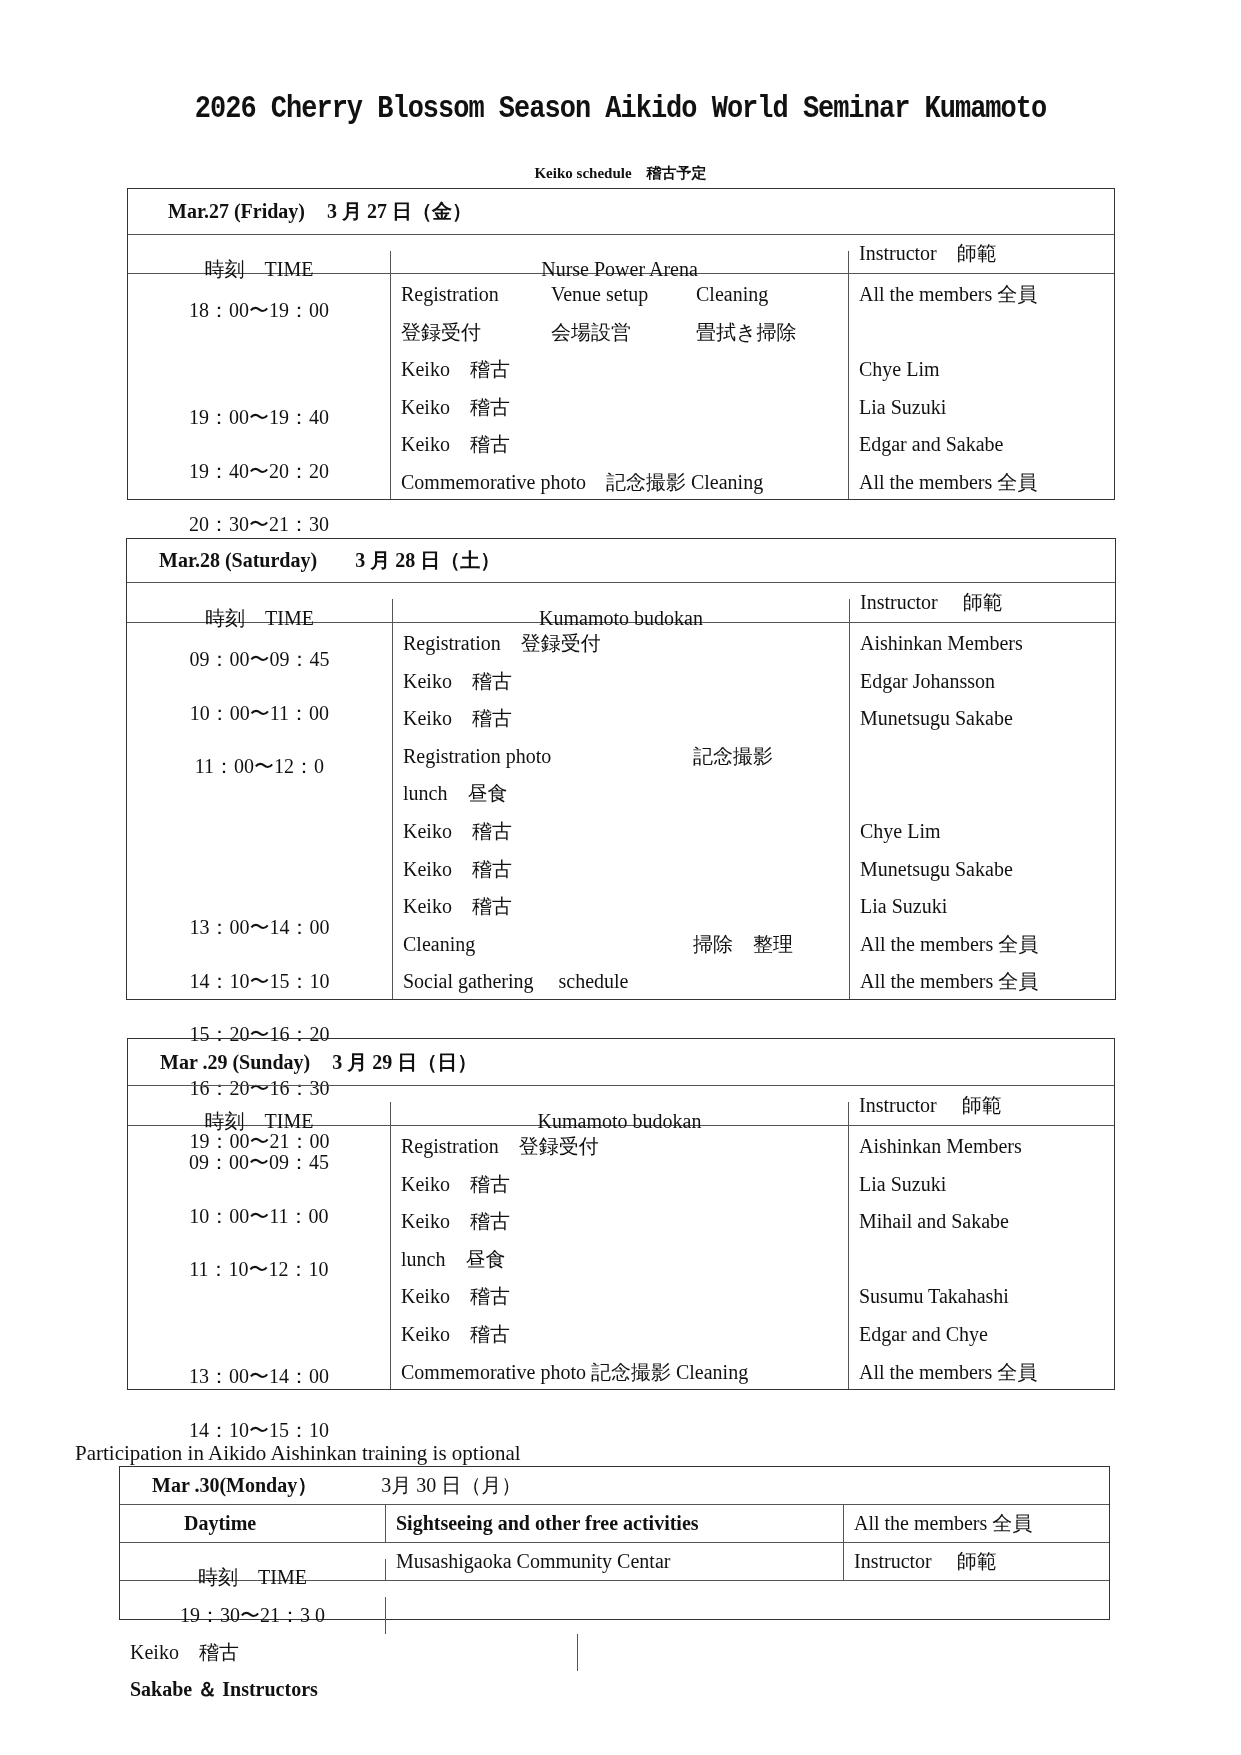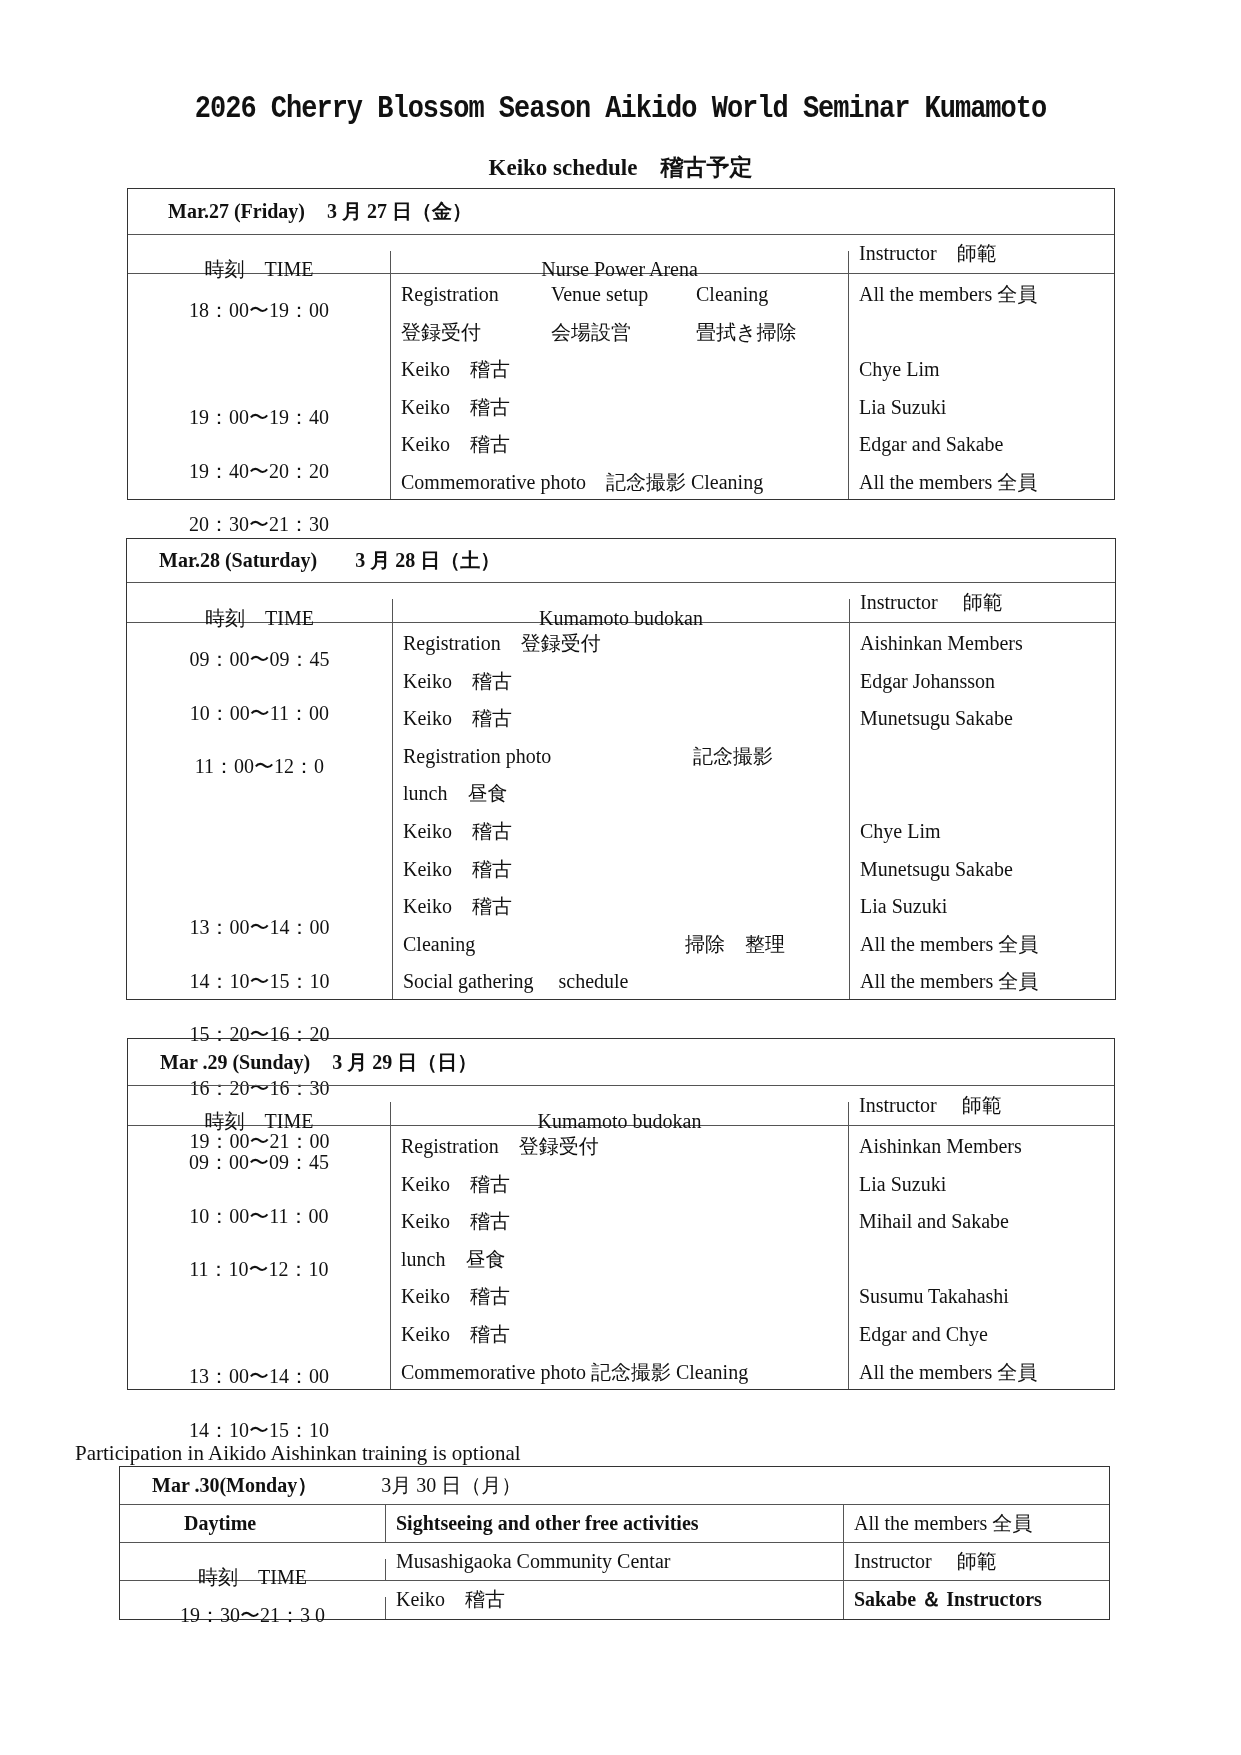--- a/index.html
+++ b/index.html
@@ -1,22 +1,22 @@
 <!DOCTYPE html>
 <html><head>
 <meta charset="utf-8">
 <style>
   html, body { margin:0; padding:0; background:#ffffff; }
   body { width:1241px; height:1755px; position:relative; overflow:hidden;
          font-family:"Liberation Serif","DejaVu Serif",serif; color:#111; }
   .title { position:absolute; left:0; width:1241px; top:94px; text-align:center;
            font-family:"Liberation Mono","DejaVu Sans Mono",monospace; font-weight:bold;
            font-size:27px; letter-spacing:-1px; transform:scaleY(1.15); }
-  .subtitle { position:absolute; left:0; width:1241px; top:152px; text-align:center;
-              font-size:23px; font-weight:bold; }
+  .subtitle { position:absolute; left:0; width:1241px; top:164px; text-align:center;
+              font-size:15px; font-weight:bold; }
   .note { position:absolute; left:75px; top:1441px; font-size:21px; }
 
   .tbl { position:absolute; border:1.5px solid #333; box-sizing:border-box; }
   .tbl .daterow { border-bottom:1.5px solid #555; box-sizing:border-box;
                   font-weight:bold; font-size:20px; display:flex; align-items:center; }
   .tbl .row { display:flex; box-sizing:border-box; }
   .tbl .hdr { border-bottom:1.5px solid #555; }
   .cell { box-sizing:border-box; font-size:20px; }
   .c1 { border-right:1.5px solid #555; }
   .c2 { border-right:1.5px solid #555; }
@@ -94,21 +94,21 @@
       </div>
       <div class="cell c2" style="width:457px; padding-left:10px; padding-top:2px;">
         <div class="line" style="position:relative;"><span class="sp" style="position:absolute; left:0px;">Registration　登録受付</span></div>
         <div class="line" style="position:relative;"><span class="sp" style="position:absolute; left:0px;">Keiko　稽古</span></div>
         <div class="line" style="position:relative;"><span class="sp" style="position:absolute; left:0px;">Keiko　稽古</span></div>
         <div class="line" style="position:relative;"><span class="sp" style="position:absolute; left:0px;">Registration photo</span><span class="sp" style="position:absolute; left:290px;">記念撮影</span></div>
         <div class="line" style="position:relative;"><span class="sp" style="position:absolute; left:0px;">lunch　昼食</span></div>
         <div class="line" style="position:relative;"><span class="sp" style="position:absolute; left:0px;">Keiko　稽古</span></div>
         <div class="line" style="position:relative;"><span class="sp" style="position:absolute; left:0px;">Keiko　稽古</span></div>
         <div class="line" style="position:relative;"><span class="sp" style="position:absolute; left:0px;">Keiko　稽古</span></div>
-        <div class="line" style="position:relative;"><span class="sp" style="position:absolute; left:0px;">Cleaning</span><span class="sp" style="position:absolute; left:282px;">掃除　整理</span></div>
+        <div class="line" style="position:relative;"><span class="sp" style="position:absolute; left:0px;">Cleaning</span><span class="sp" style="position:absolute; left:290px;">掃除　整理</span></div>
         <div class="line" style="position:relative;"><span class="sp" style="position:absolute; left:0px;">Social gathering　 schedule</span></div>
       </div>
       <div class="cell" style="flex:1; padding-left:10px; padding-top:2px;">
         <div class="line">Aishinkan Members</div>
         <div class="line">Edgar Johansson</div>
         <div class="line">Munetsugu Sakabe</div>
         <div class="line"></div>
         <div class="line"></div>
         <div class="line">Chye Lim</div>
         <div class="line">Munetsugu Sakabe</div>
@@ -170,18 +170,18 @@
   <div class="row hdr" style="height:38px;">
     <div class="cell c1 bold" style="width:266px; padding-left:64px; line-height:37px;">Daytime</div>
     <div class="cell c2 bold" style="width:458px; padding-left:10px; line-height:37px;">Sightseeing and other free activities</div>
     <div class="cell" style="flex:1; padding-left:10px; line-height:37px;">All the members 全員</div>
   </div>
   <div class="row hdr" style="height:38px;">
     <div class="cell c1 center" style="width:266px; line-height:37px;">時刻　TIME</div>
     <div class="cell c2" style="width:458px; padding-left:10px; line-height:37px;">Musashigaoka Community Centar</div>
     <div class="cell" style="flex:1; padding-left:10px; line-height:37px;">Instructor　 師範</div>
   </div>
-  <div class="row" style="height:38px;">
+  <div class="row" style="height:38px;flex-direction:column;">
     <div class="cell c1 center" style="width:266px; line-height:37px;">19：30〜21：3 0</div>
     <div class="cell c2" style="width:458px; padding-left:10px; line-height:37px;">Keiko　稽古</div>
     <div class="cell bold" style="flex:1; padding-left:10px; line-height:37px;">Sakabe ＆ Instructors</div>
   </div>
 </div>
 
 </body></html>

